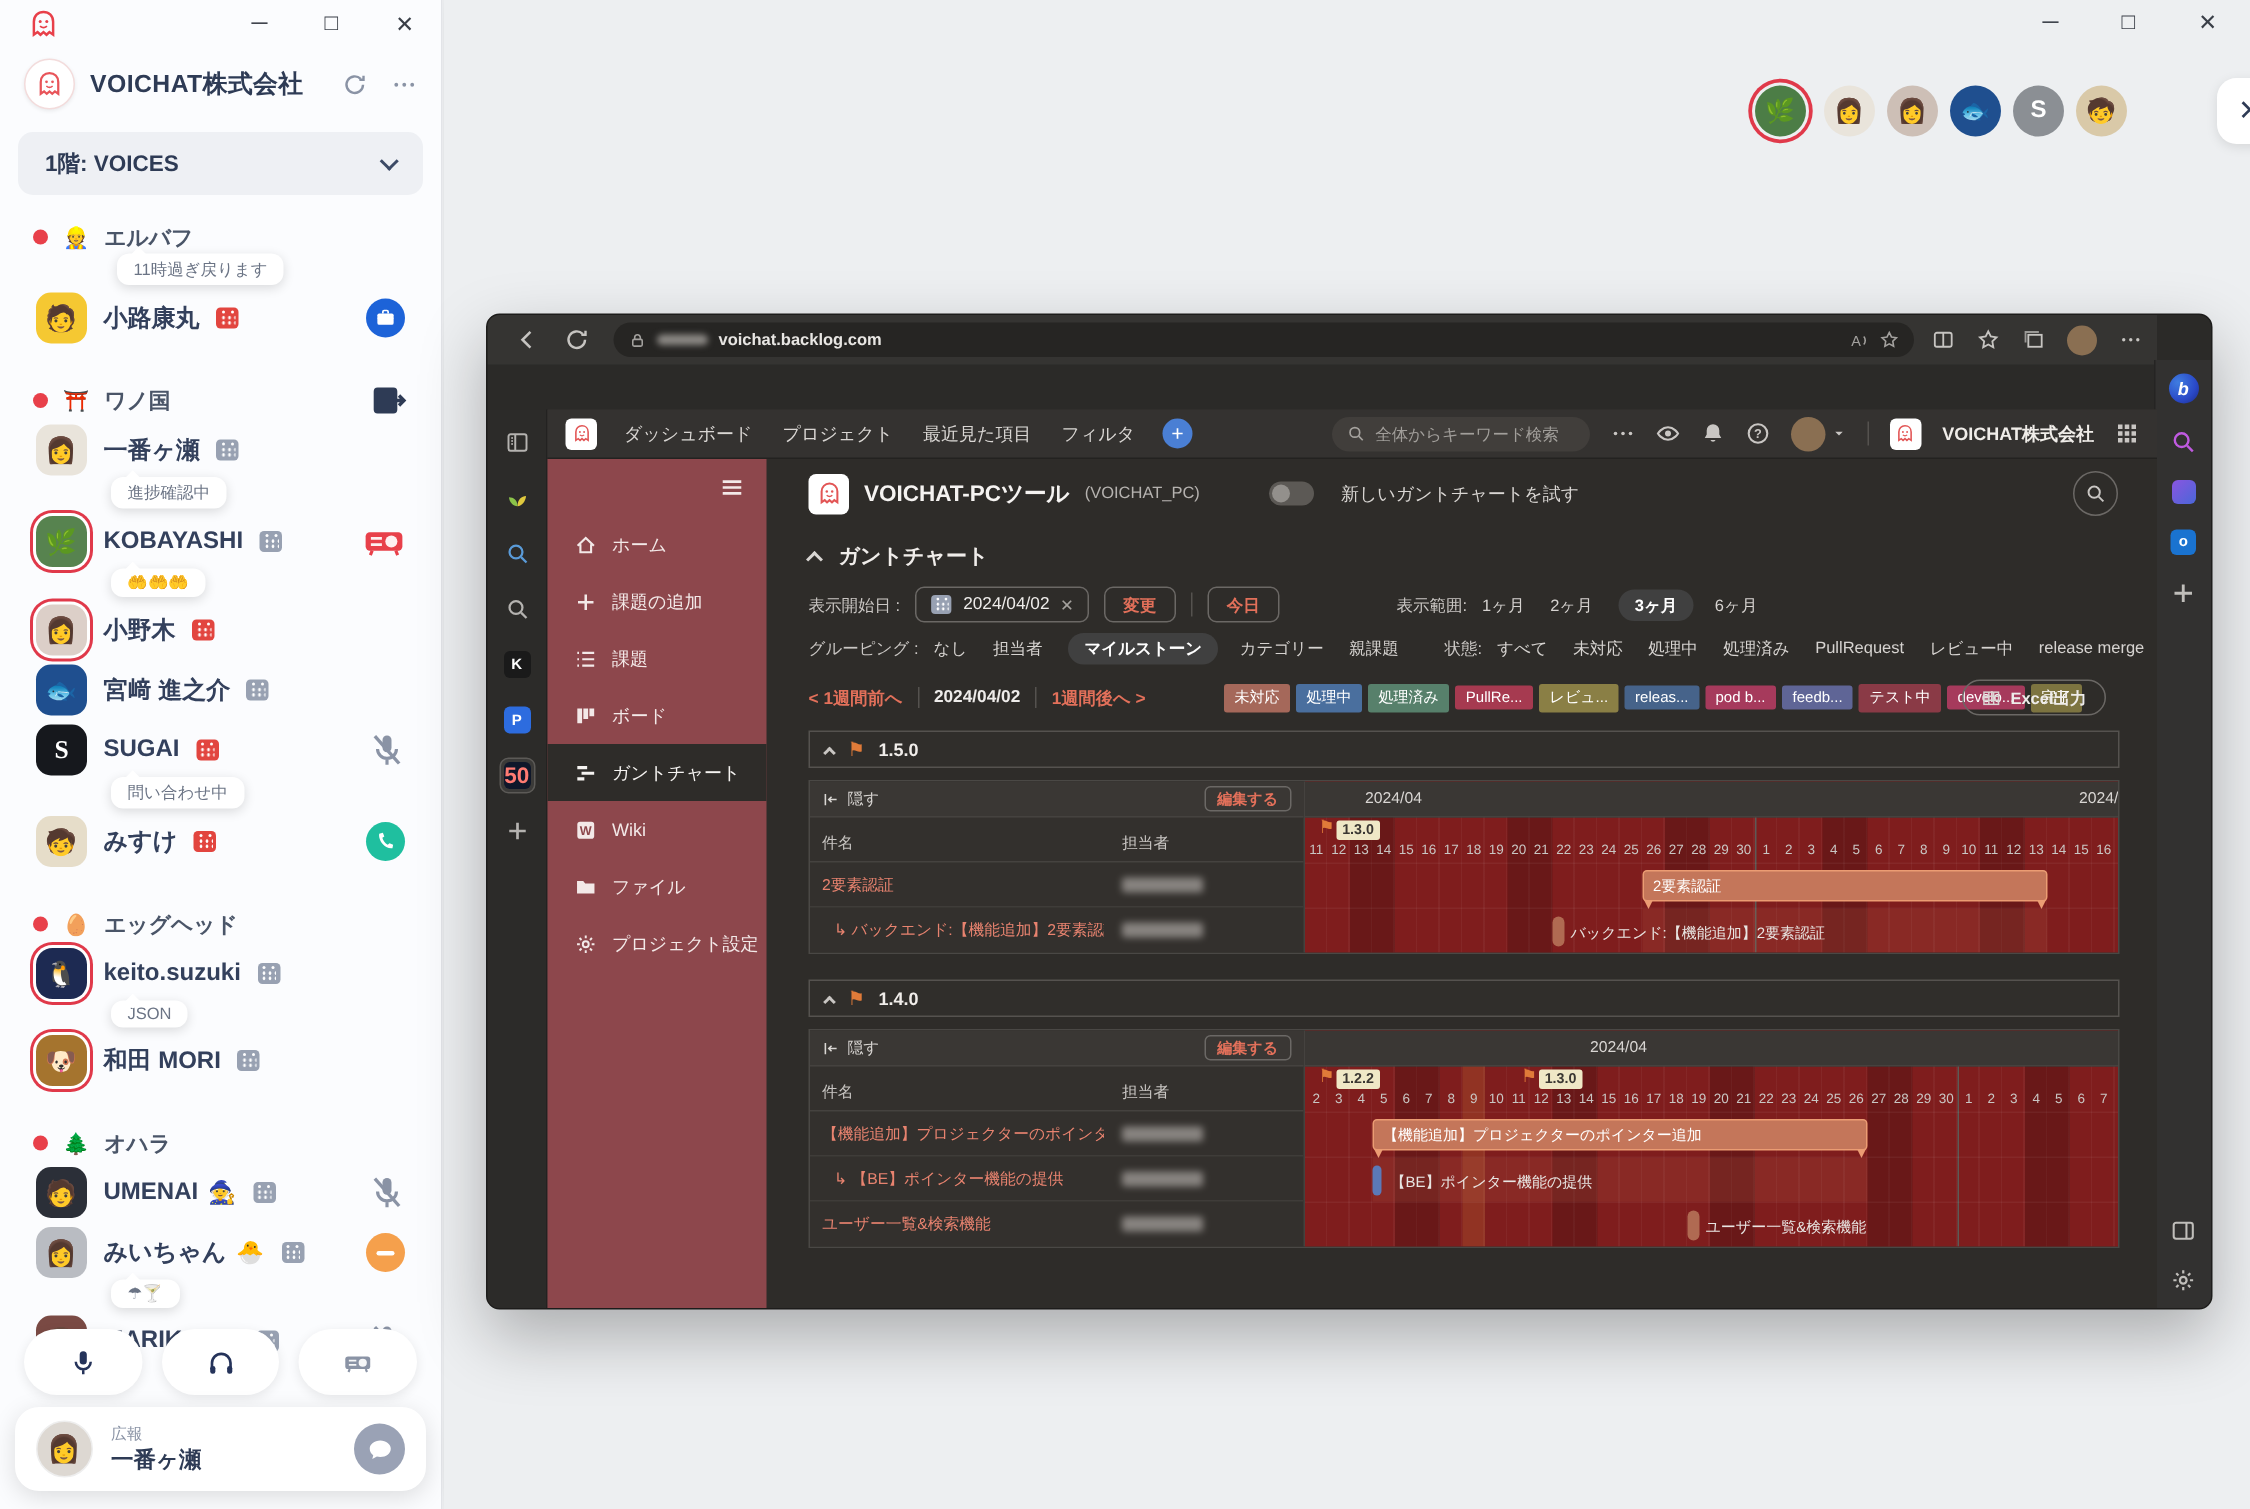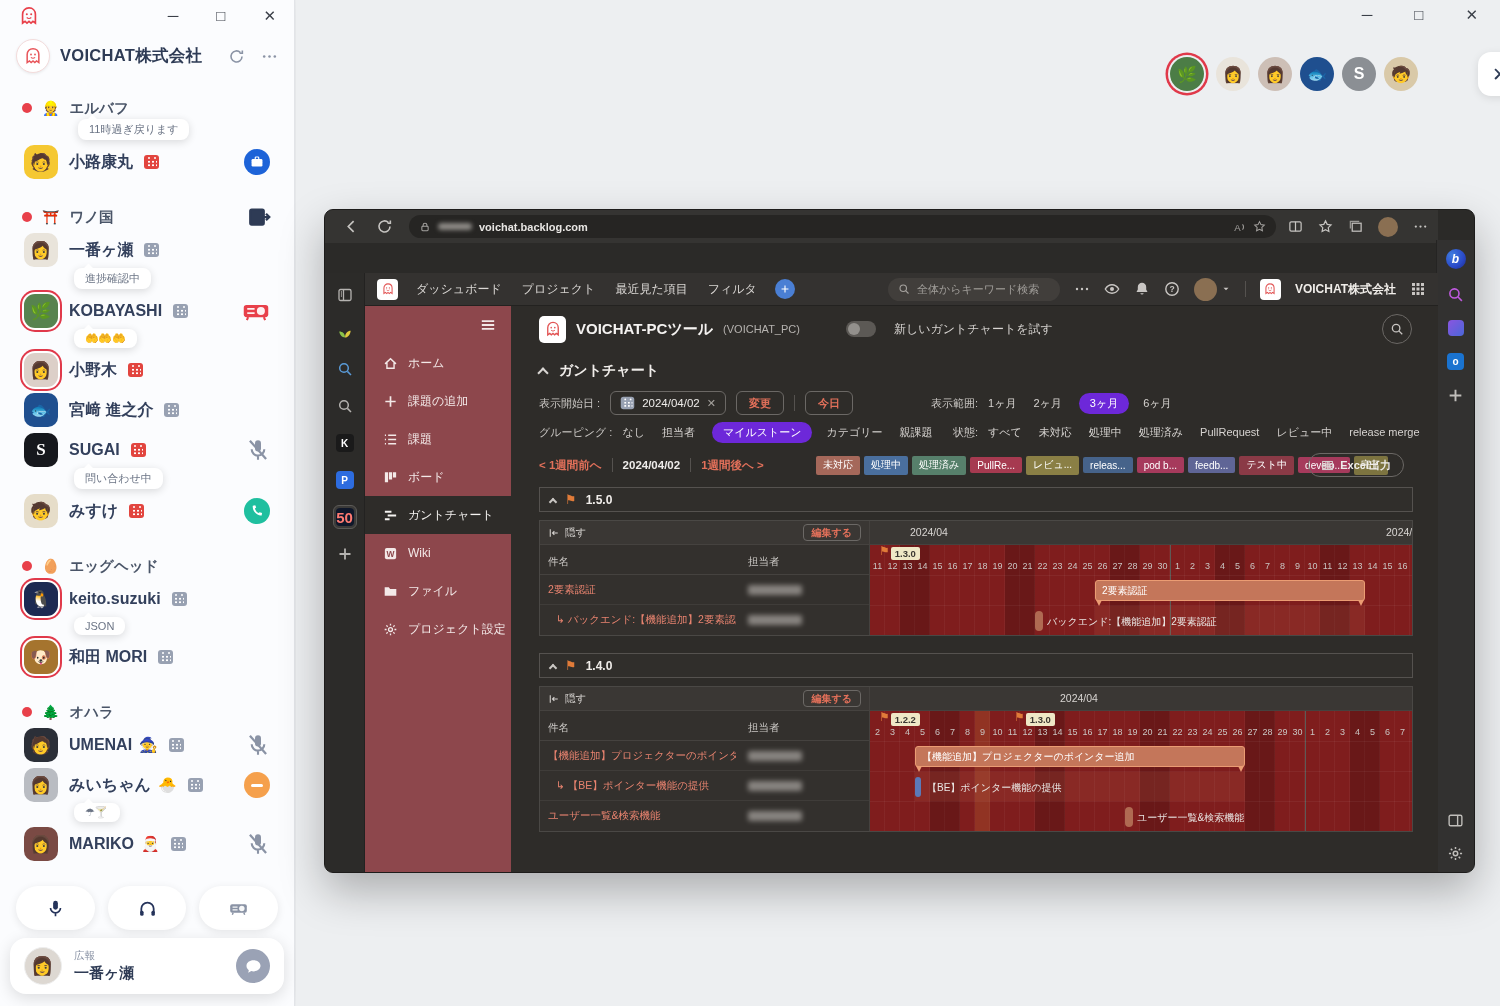--- a/index.html
+++ b/index.html
@@ -140,21 +140,21 @@
   #page-head .title{font-size:14px;font-weight:bold;color:#f0edea;}
   .ctl-row{height:30px;display:flex;align-items:center;position:relative;font-size:11px;color:#c9c6c3;}
   .ctl-label{margin-right:10px;white-space:nowrap;}
   #datebox{height:24px;border:1px solid #6b6865;border-radius:6px;display:flex;align-items:center;gap:7px;padding:0 9px;}
   #datebox .cal{transform:scale(.9);}
   #datebox .d{color:#eeecea;font-size:11.5px;}
   #datebox .x{color:#a5a29e;font-size:11px;}
   .ctl-btn{height:24px;border:1px solid #6b6865;border-radius:6px;display:flex;align-items:center;padding:0 12px;color:#e2705a;font-size:11px;font-weight:bold;margin-left:10px;white-space:nowrap;}
   .ctl-sep{width:1px;height:16px;background:#55524f;margin-left:10px;}
   .opt{margin-right:17px;white-space:nowrap;color:#d6d3d0;}
-  .opt.pill{background:#6d28d9;color:#fff;border-radius:12px;padding:3px 11px;font-weight:normal;margin-right:14px;}
+  .opt.pill{background:#404040;color:#fff;border-radius:12px;padding:3px 11px;font-weight:bold;margin-right:14px;}
   .abs-group{position:absolute;display:flex;align-items:center;}
   #weeknav{margin-top:5px;height:28px;display:flex;align-items:center;position:relative;font-size:11.5px;}
   .wk-link{color:#e2705a;font-weight:bold;white-space:nowrap;}
   .wk-date{color:#eeecea;font-weight:bold;}
   .wk-sep{width:1px;height:14px;background:#55524f;margin:0 10px;}
   #legend{position:absolute;left:277px;display:flex;gap:4px;align-items:center;}
   .lg-chip{font-size:10px;color:#fff;border-radius:2px;padding:2.5px 7px;white-space:nowrap;}
   #excel-btn{position:absolute;right:34px;height:24px;border:1px solid #6b6865;border-radius:13px;display:flex;align-items:center;gap:6px;padding:0 12px;color:#eeecea;font-size:11px;font-weight:bold;}
   #excel-btn .icon{width:13px;height:13px;color:#d9d6d3;}
 
@@ -245,20 +245,24 @@
           </span>
         <span class="icon">
             <svg viewBox="0 0 16 16" fill="currentColor">
               <circle cx="3" cy="8" r="1.2"></circle>
               <circle cx="8" cy="8" r="1.2"></circle>
               <circle cx="13" cy="8" r="1.2"></circle>
             </svg>
           </span>
       </span>
     </div>
+    <div class="vc-floor">
+      <span class="label">1階: VOICES</span>
+      <span class="chev"></span>
+    </div>
     <div id="vc-groups">
         <div class="vc-group">
           <span class="dot"></span>
           <span class="gemoji">👷</span>
           <span class="gname">エルバフ</span>
         </div>
         <div class="vc-bubble group">11時過ぎ戻ります</div>
         <div class="vc-member">
           <span class="vc-avatar" style="background: rgb(245, 200, 50);">
             <span>🧑</span>
@@ -871,21 +875,21 @@
               </div>
               <div class="ctl-row" style="height:28px">
                 <span class="ctl-label">グルーピング :</span>
                 <span id="grouping-opts" style="display:flex;align-items:center">
                     <span class="opt">なし</span>
                     <span class="opt">担当者</span>
                     <span class="opt pill">マイルストーン</span>
                     <span class="opt">カテゴリー</span>
                     <span class="opt">親課題</span>
                   </span>
-                <span class="abs-group" style="left:414px">
+                <span class="abs-group" style="left:424px">
                   <span class="ctl-label">状態:</span>
                   <span id="state-opts" style="display:flex;align-items:center;white-space:nowrap">
                       <span class="opt">すべて</span>
                       <span class="opt">未対応</span>
                       <span class="opt">処理中</span>
                       <span class="opt">処理済み</span>
                       <span class="opt">PullRequest</span>
                       <span class="opt">レビュー中</span>
                       <span class="opt">release merge</span>
                     </span>

